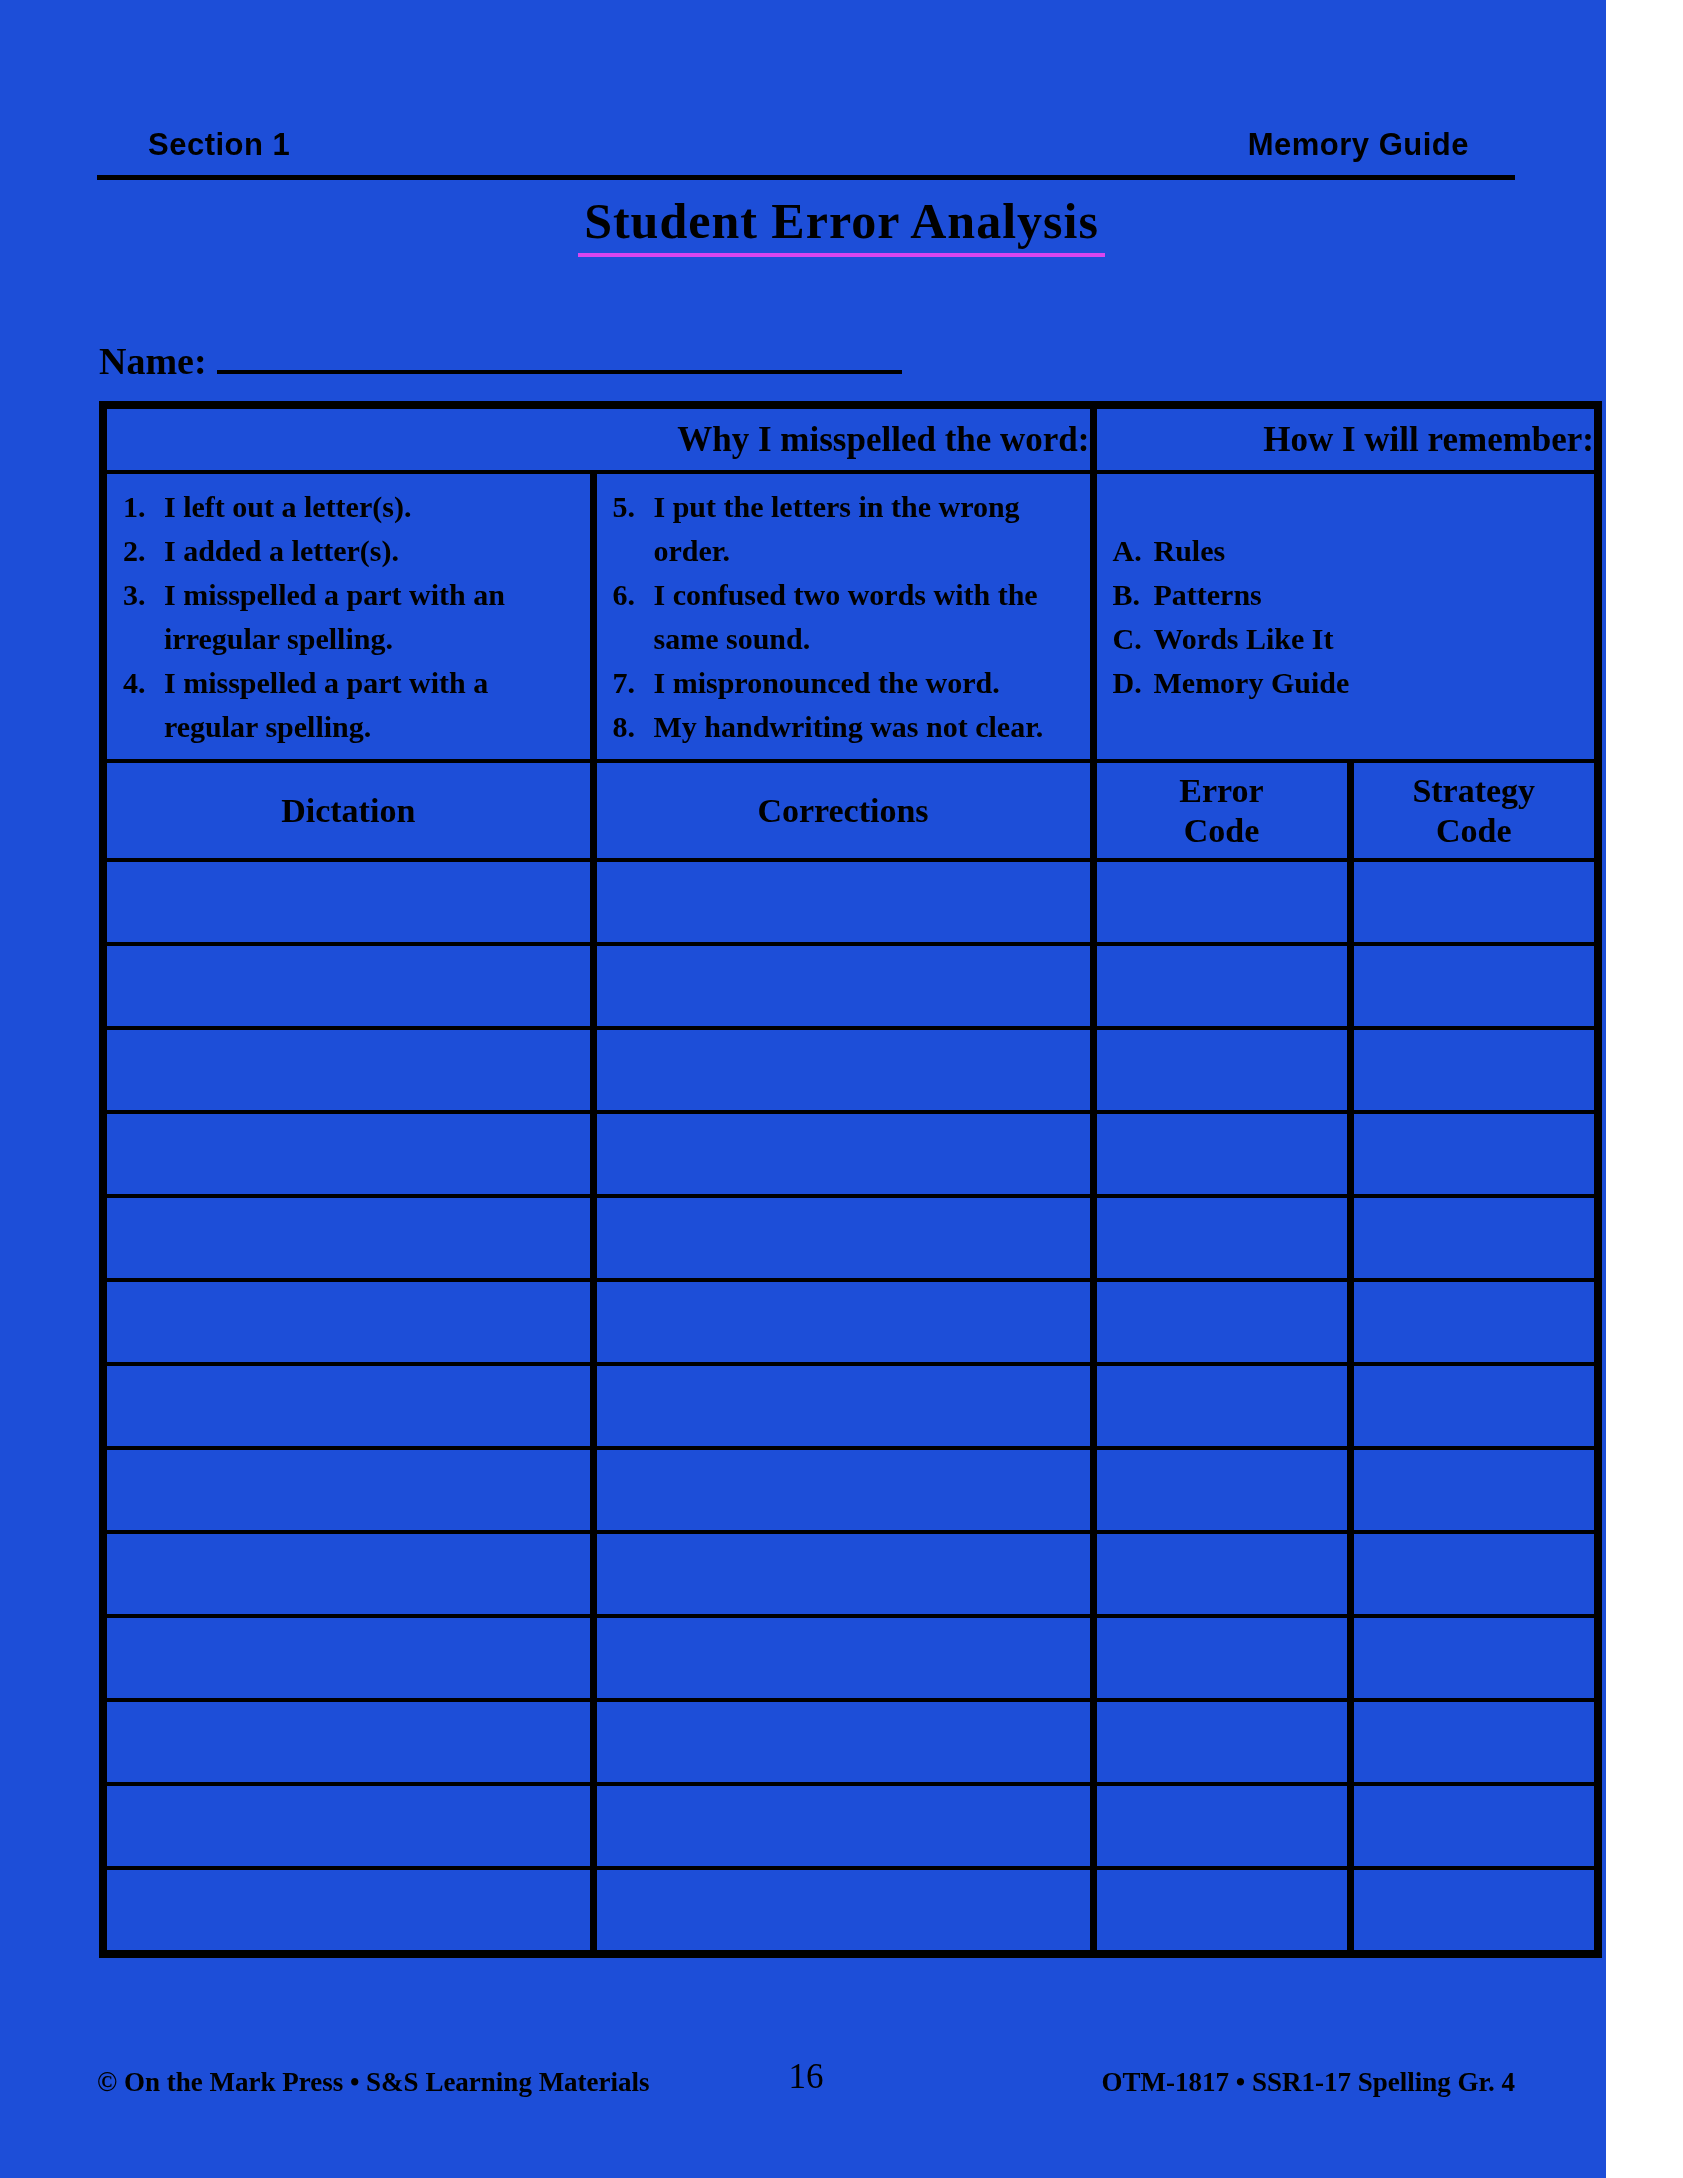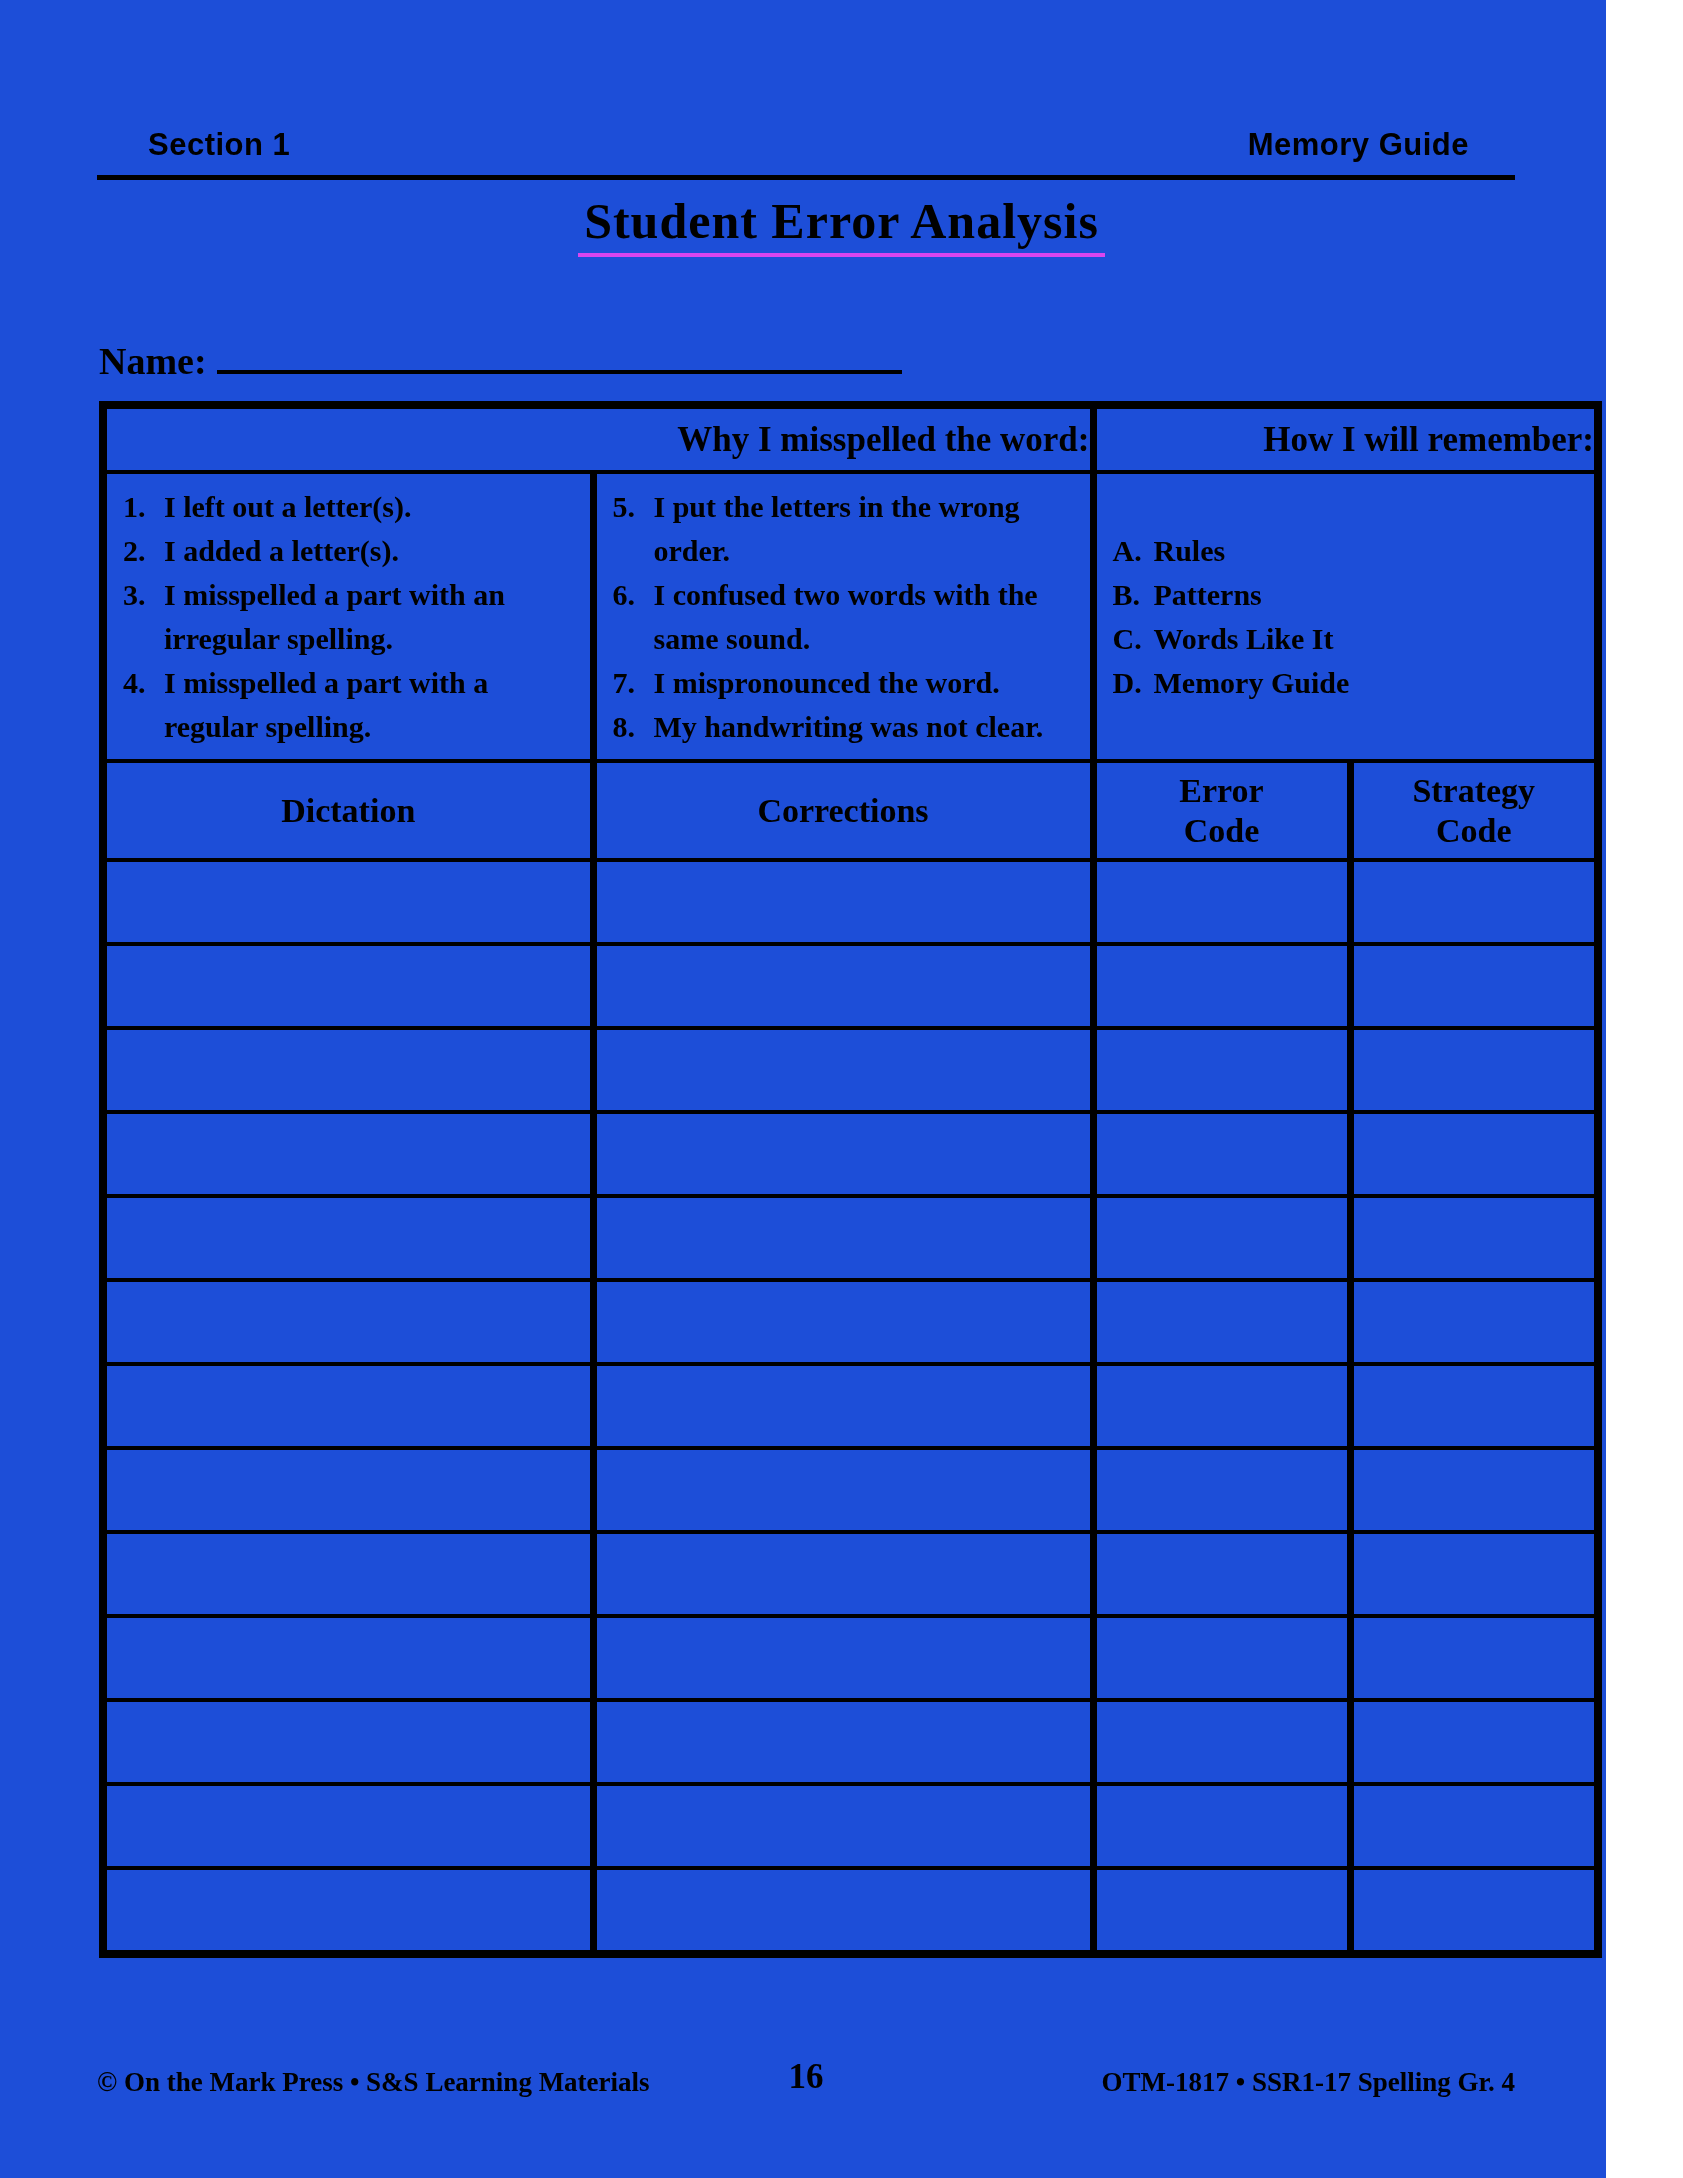--- a/index.html
+++ b/index.html
@@ -42,21 +42,21 @@
   
   .item { display:flex; font-size:30px; font-weight:bold; line-height:44px; }
   .item .n { flex:0 0 57px; padding-left:16px; box-sizing:border-box; }
   .item .t { flex:1; white-space:pre-line; padding-right:2px; }
   .pre { white-space:pre-line; }
   
   .footer { position:absolute; left:97px; right:91px; top:2057px; height:50px; font-weight:bold; font-size:27px; }
   .footer .fl { position:absolute; left:0; top:10px; }
   .footer .fr { position:absolute; right:0; top:10px; }
   .footer .fc { position:absolute; left:0; width:100%; text-align:center; top:0;
-                font-size:35px; font-weight:bold; }
+                font-size:35px; font-weight:normal; }
 </style>
 </head>
 <body>
 
 <div class="page">
 
   <div class="hdr">
     <span>Section 1</span>
     <span>Memory Guide</span>
   </div>

